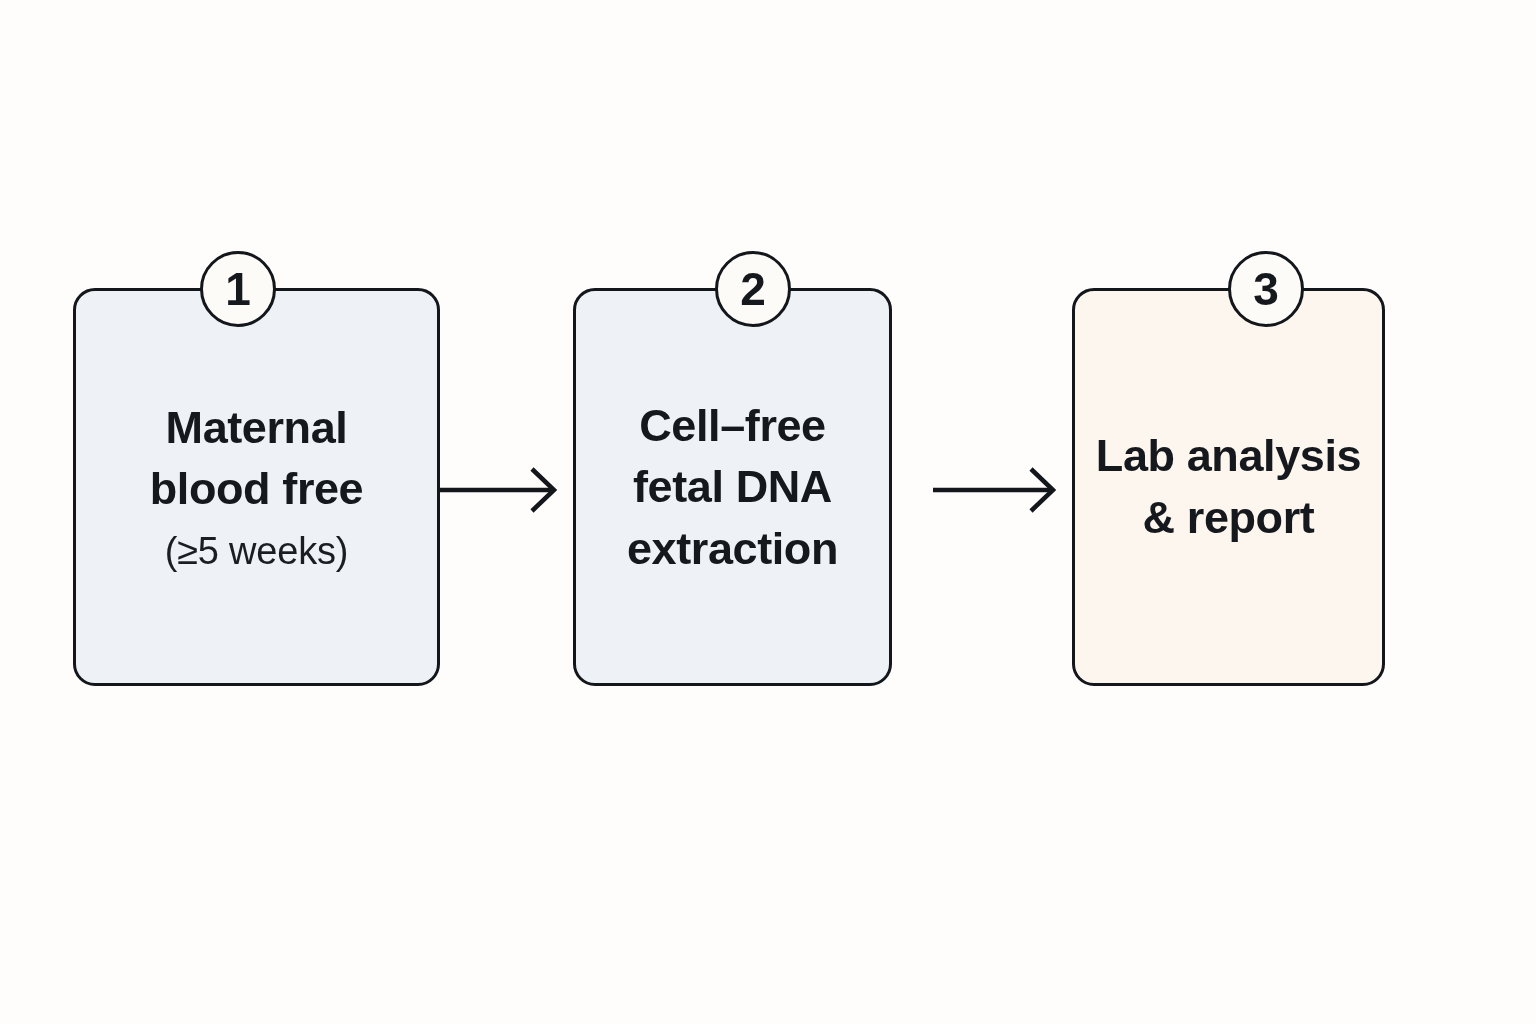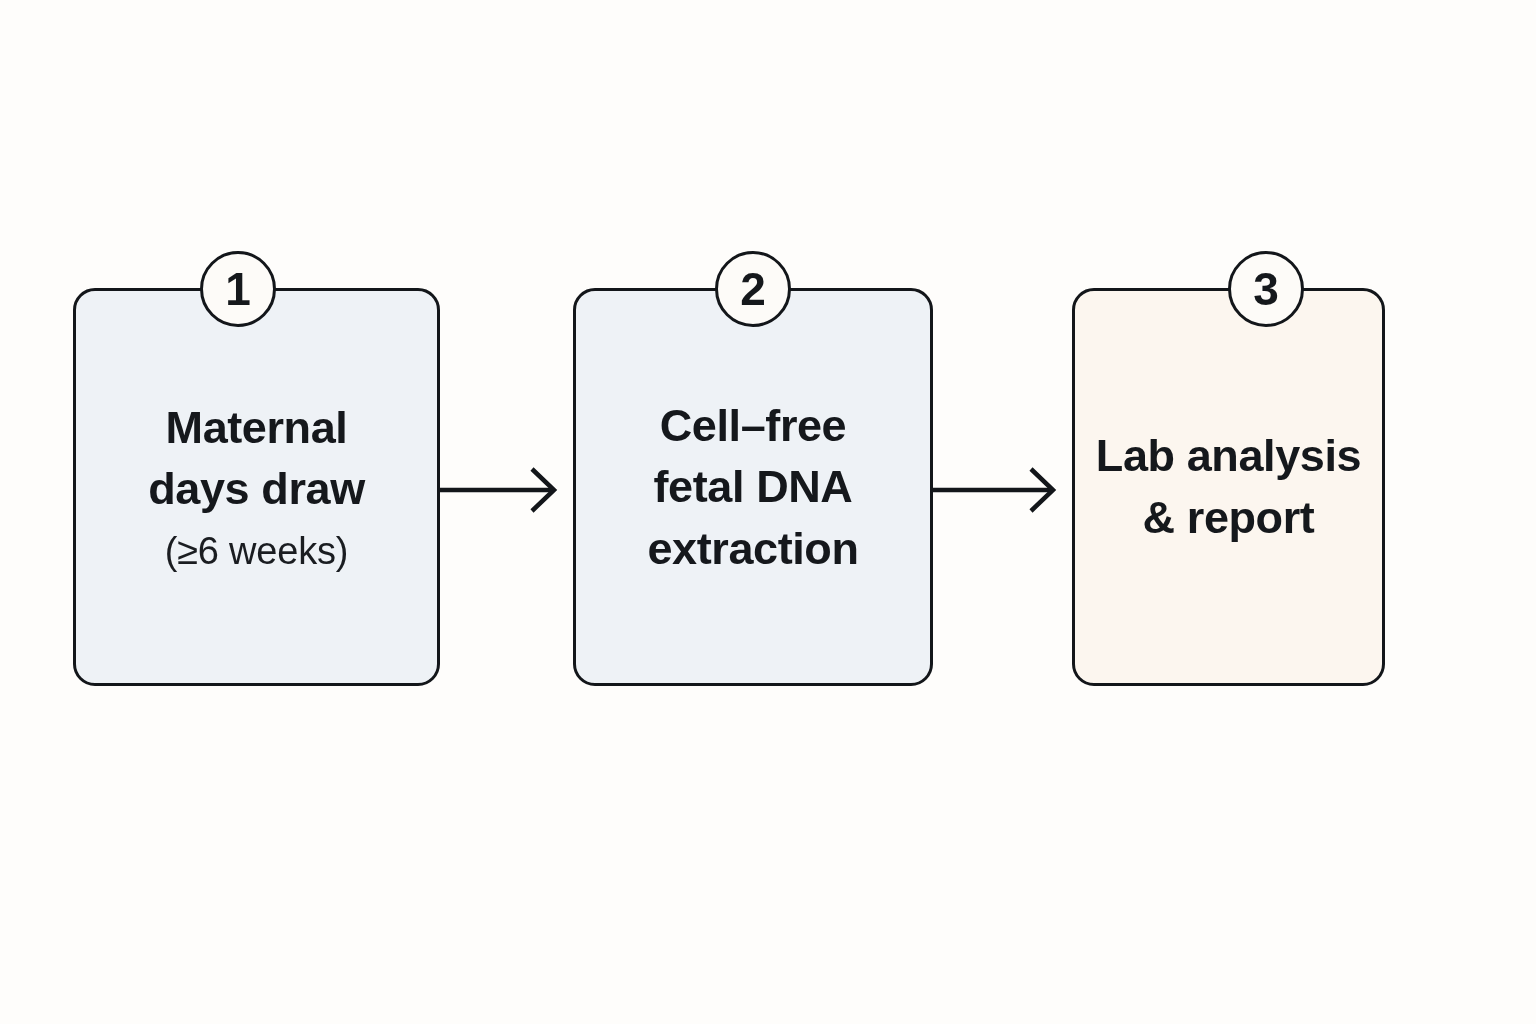--- a/index.html
+++ b/index.html
@@ -32,21 +32,21 @@
     flex-direction: column;
     align-items: center;
     justify-content: center;
     text-align: center;
     padding: 0 14px;
   }
   .step-box.tone-blue  { background: #eef2f6; }
   .step-box.tone-cream { background: #fcf6ef; }
 
   #step-box-1 { left: 73px;   width: 367px; }
-  #step-box-2 { left: 573px;  width: 360px; }
+  #step-box-2 { left: 573px;  width: 319px; }
   #step-box-3 { left: 1072px; width: 313px; }
 
   .step-title {
     font-size: 45px;
     font-weight: 700;
     line-height: 1.37;
     color: #15181c;
     letter-spacing: -0.4px;
     white-space: pre-line;
   }
@@ -94,22 +94,22 @@
   #flow-arrow-1 { left: 440px; width: 133px; }
   #flow-arrow-2 { left: 933px; width: 139px; }
 </style>
 </head>
 <body>
 
 <div id="flow-canvas">
 
   <div class="step-box tone-blue" id="step-box-1">
     <div class="step-title">Maternal
-days draw</div>
-    <div class="step-subtitle">(≥6 weeks)</div>
+blood free</div>
+    <div class="step-subtitle">(≥5 weeks)</div>
   </div>
   <div class="step-badge" id="step-badge-1">
     <span>1</span>
   </div>
 
   <svg class="flow-arrow" id="flow-arrow-1" viewBox="0 0 133 60">
     <path d="M0 30 H112" stroke="#13161a" stroke-width="4.5" fill="none"></path>
     <path d="M92 9 L114 30 L92 51" stroke="#13161a" stroke-width="4.5" fill="none" stroke-linecap="butt" stroke-linejoin="miter"></path>
   </svg>
 

